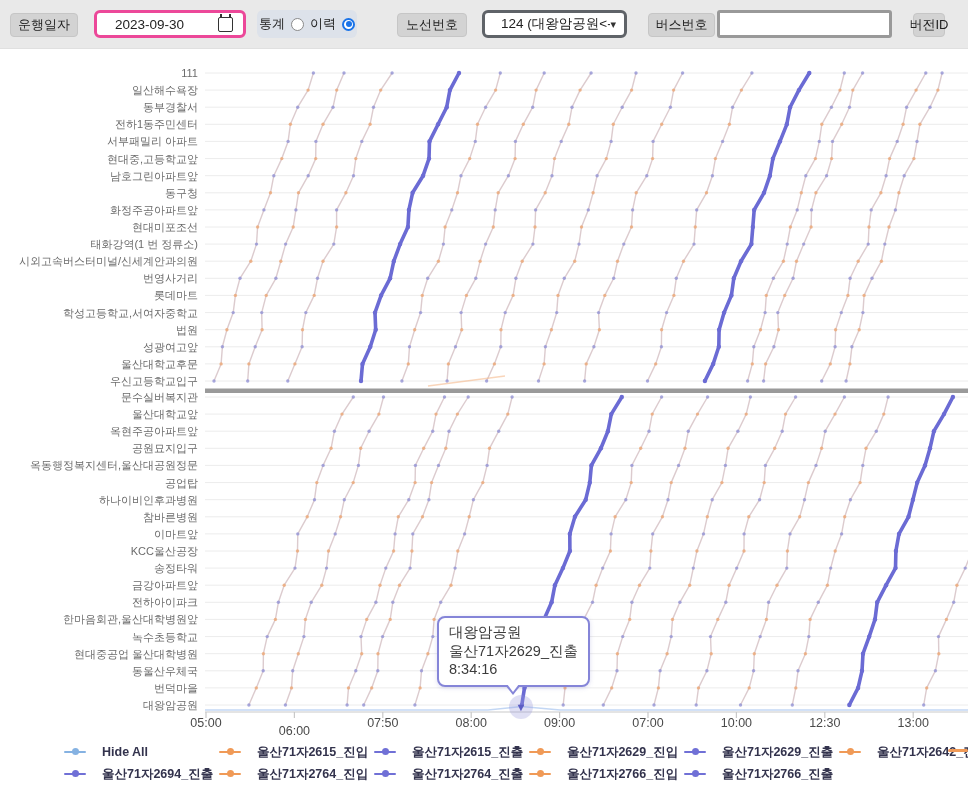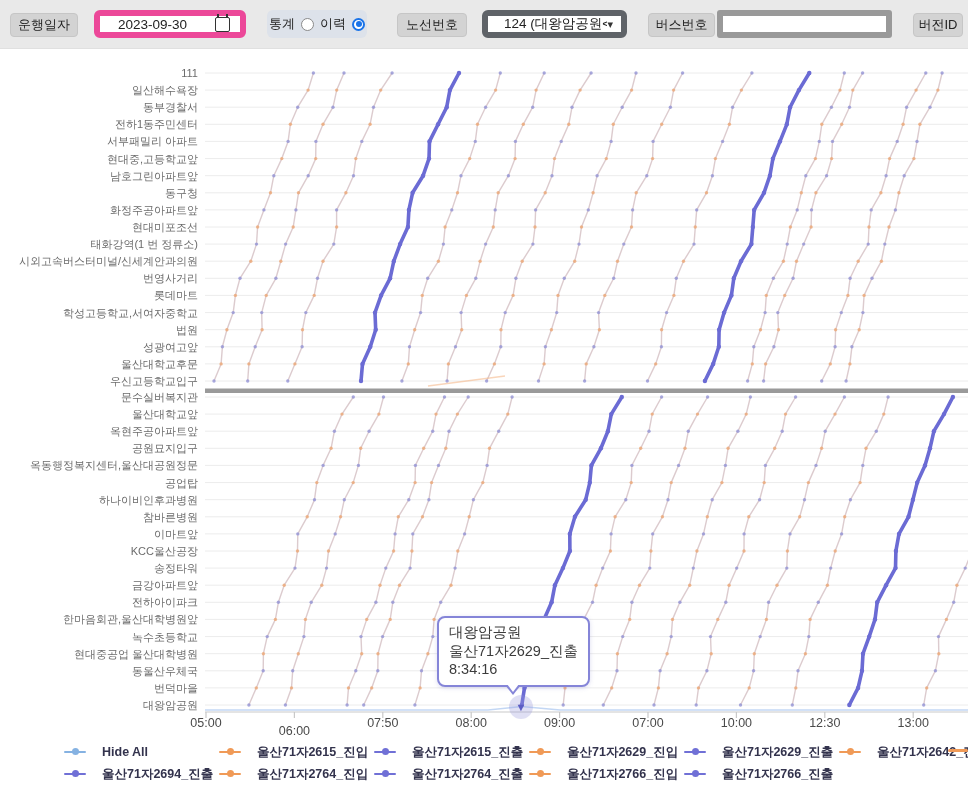--- a/index.html
+++ b/index.html
@@ -5,27 +5,27 @@
   html,body{margin:0;padding:0;background:#fff;width:968px;height:787px;overflow:hidden;
     font-family:"Liberation Sans","DejaVu Sans",sans-serif;}
   .stage{position:relative;width:968px;height:787px;background:#fff;}
 
   
   .toolbar{position:absolute;left:0;top:0;width:968px;height:48px;background:#e9e9e9;z-index:5;
     border-bottom:1px solid #e0e0e0;}
   .tb-btn{position:absolute;top:13px;height:24px;background:#d3d3d3;border:1px solid #c6c6c6;
     border-radius:4px;color:#222;font-size:13px;display:flex;align-items:center;justify-content:center;
     padding:0 10px;box-sizing:border-box;white-space:nowrap;}
-  .tb-input{position:absolute;top:10px;height:28px;background:#fff;border:6px solid #ec4899;
+  .tb-input{position:absolute;top:10px;height:28px;background:#fff;border:3px solid #ec4899;
     border-radius:6px;box-sizing:border-box;font-size:13.5px;color:#222;display:flex;align-items:center;}
   .date-box{left:94px;width:152px;justify-content:space-between;padding:0 10px 0 18px;}
   .cal-icon{width:13px;height:13px;border:1.6px solid #333;border-radius:2px;position:relative;display:inline-block;}
   .cal-icon:before{content:"";position:absolute;top:-4px;left:1px;width:2px;height:4px;background:#333;}
   .cal-icon:after{content:"";position:absolute;top:-4px;right:1px;width:2px;height:4px;background:#333;}
-  .radio-box{position:absolute;left:267px;top:10px;width:100px;height:28px;background:#dde2ea;
+  .radio-box{position:absolute;left:257px;top:10px;width:100px;height:28px;background:#dde2ea;
     border-radius:6px;display:flex;align-items:center;justify-content:center;gap:6px;font-size:13px;color:#222;text-align:center;}
   .radio{width:13px;height:13px;border-radius:50%;background:#fff;border:1.5px solid #8a8a8a;box-sizing:border-box;}
   .radio.checked{border:2px solid #1a73e8;position:relative;}
   .radio.checked:after{content:"";position:absolute;left:1.5px;top:1.5px;width:6px;height:6px;border-radius:50%;background:#1a73e8;}
   .select-box{left:482px;width:145px;justify-content:flex-end;padding:0 8px 0 16px;border-color:#5f6368;}
   .select-box .caret{font-size:11px;color:#333;font-weight:bold;}
   .select-text{overflow:hidden;white-space:nowrap;max-width:112px;}
   .bus-input{left:717px;width:175px;border-radius:3px;border-color:#999;}
 
   
@@ -74,21 +74,21 @@
       <span>이력</span>
       <span class="radio checked"></span>
     </div>
     <div class="tb-btn" style="left:397px;width:70px;">노선번호</div>
     <div class="tb-input select-box">
       <span class="select-text">124 (대왕암공원&lt;-</span>
       <span class="caret">▾</span>
     </div>
     <div class="tb-btn" style="left:648px;width:67px;">버스번호</div>
     <input class="tb-input bus-input" value="" style="">
-    <div class="tb-btn" style="left:913px;width:50px;">버전ID</div>
+    <div class="tb-btn" style="left:913px;width:32px;">버전ID</div>
   </div>
 
   <svg class="chart-svg" id="chartSvg" width="968" height="740">
       <line x1="205" y1="73.0" x2="968" y2="73.0" stroke="#ececec" stroke-width="1"></line>
       <line x1="205" y1="90.1" x2="968" y2="90.1" stroke="#ececec" stroke-width="1"></line>
       <line x1="205" y1="107.2" x2="968" y2="107.2" stroke="#ececec" stroke-width="1"></line>
       <line x1="205" y1="124.3" x2="968" y2="124.3" stroke="#ececec" stroke-width="1"></line>
       <line x1="205" y1="141.4" x2="968" y2="141.4" stroke="#ececec" stroke-width="1"></line>
       <line x1="205" y1="158.6" x2="968" y2="158.6" stroke="#ececec" stroke-width="1"></line>
       <line x1="205" y1="175.7" x2="968" y2="175.7" stroke="#ececec" stroke-width="1"></line>

